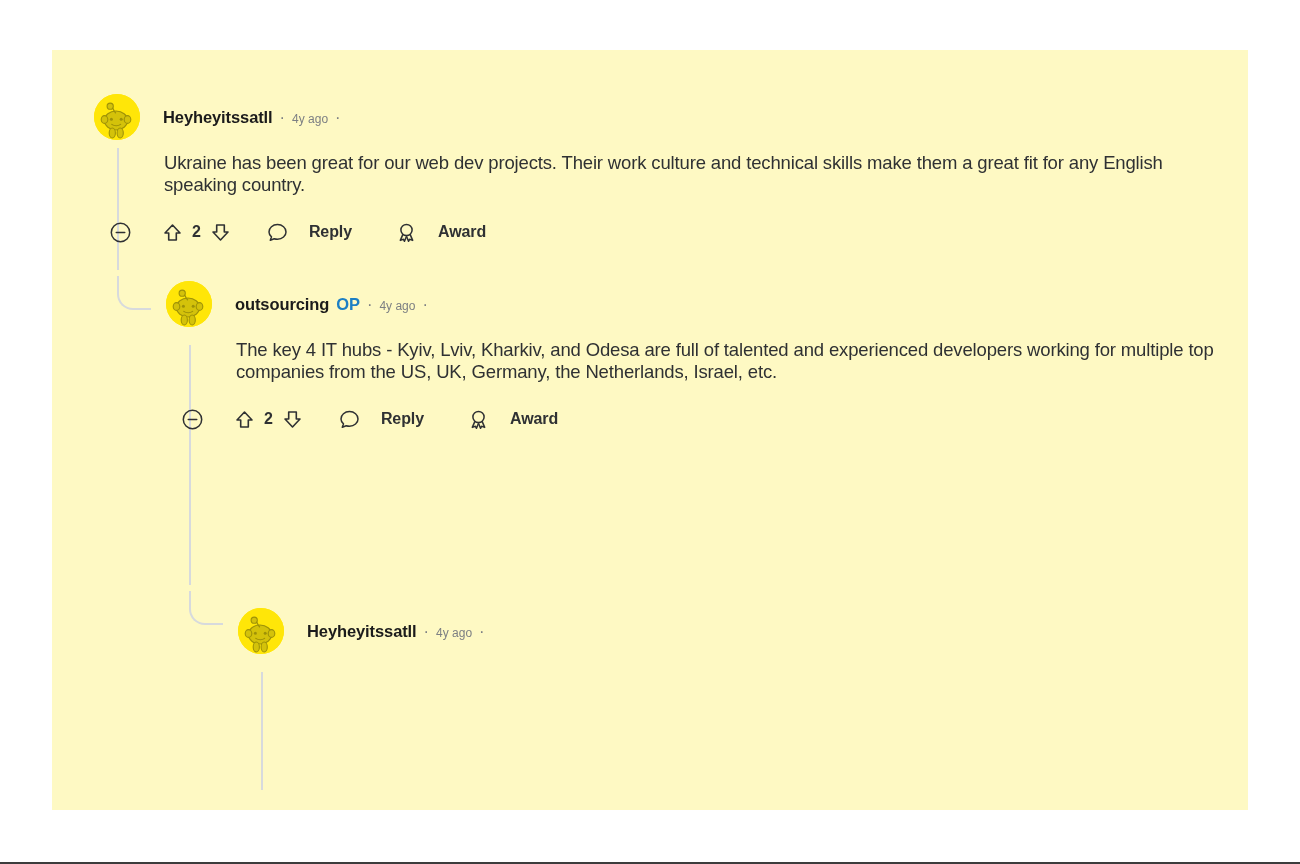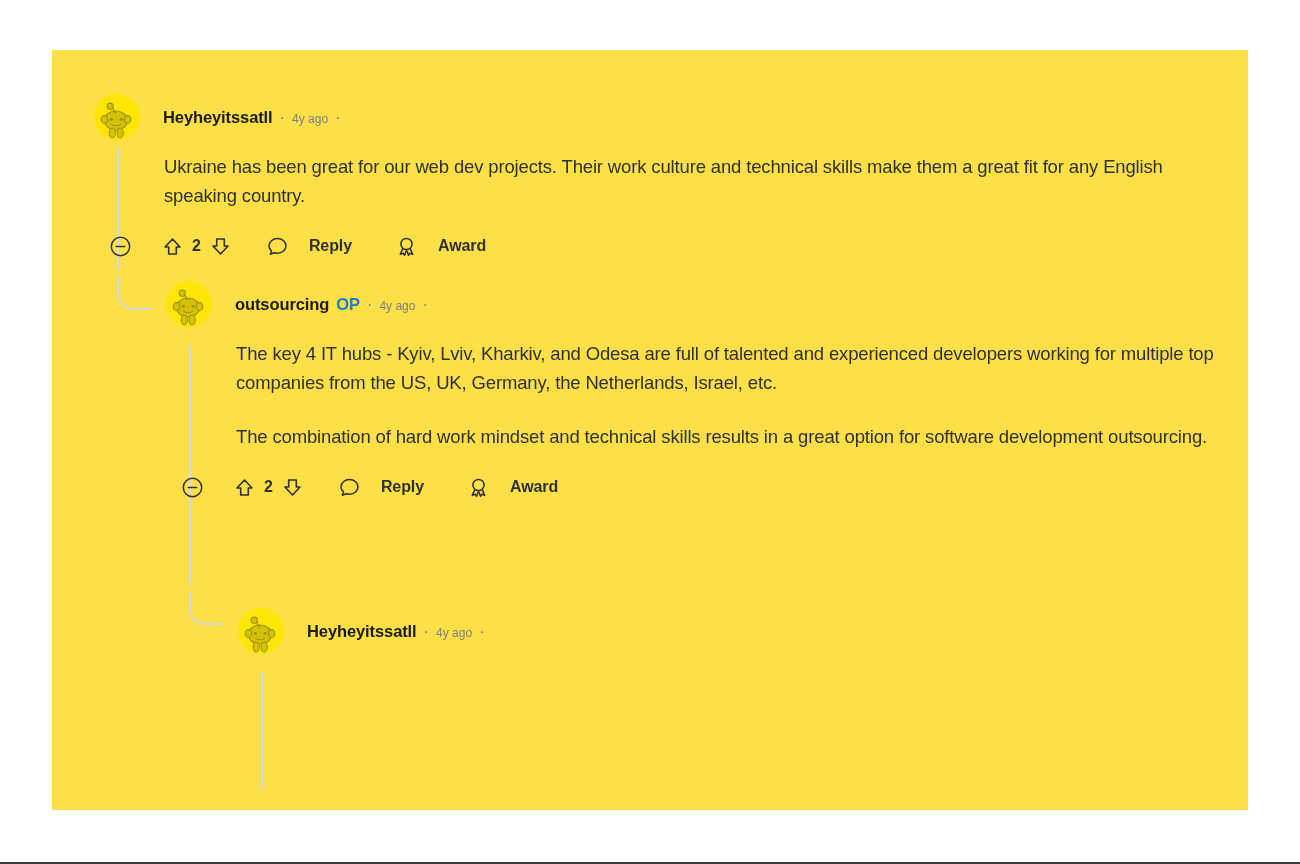--- a/index.html
+++ b/index.html
@@ -31,21 +31,21 @@
     background: #3c3c3c;
   }
 
   
   .comment-panel {
     position: absolute;
     left: 52px;
     top: 50px;
     width: 1196px;
     height: 760px;
-    background: #fde047;
+    background: #fef9c3;
   }
 
   
   .comment {
     position: relative;
   }
 
   .comment-header {
     display: flex;
     align-items: center;
@@ -91,21 +91,21 @@
     color: #7c7f83;
   }
   .trailing-dot {
     color: #7c7f83;
     font-size: 16.5px;
     margin-left: 7px;
   }
 
   .body-text {
     font-size: 18.5px;
-    line-height: 29px;
+    line-height: 22px;
     color: #2f3133;
     letter-spacing: -0.15px;
   }
   .body-text p { margin: 0 0 25px 0; }
   .body-text p:last-child { margin-bottom: 0; }
 
   
   .actions {
     display: flex;
     align-items: center;
@@ -273,21 +273,20 @@
           <span class="author">outsourcing</span>
           <span class="op-badge">OP</span>
           <span class="dot">·</span>
           <span class="timestamp">4y ago</span>
           <span class="trailing-dot">·</span>
         </div>
       </div>
 
       <div class="body-text" style="margin-left:70px; margin-top:20px;">
         <p>The key 4 IT hubs - Kyiv, Lviv, Kharkiv, and Odesa are full of talented and experienced developers working for multiple top companies from the US, UK, Germany, the Netherlands, Israel, etc.</p>
-        <p>The combination of hard work mindset and technical skills results in a great option for software development outsourcing.</p>
       </div>
 
       <div class="actions" style="margin-left:16px; margin-top:20px;">
         <div class="act collapse-btn">
           <svg class="ico" width="21" height="21" viewBox="0 0 21 21" xmlns="http://www.w3.org/2000/svg">
             <circle cx="10.5" cy="10.5" r="9.2" fill="none" stroke="#2f3133" stroke-width="1.5"></circle>
             <line x1="6.3" y1="10.5" x2="14.7" y2="10.5" stroke="#2f3133" stroke-width="1.6" stroke-linecap="round"></line>
           </svg>
         </div>
 

